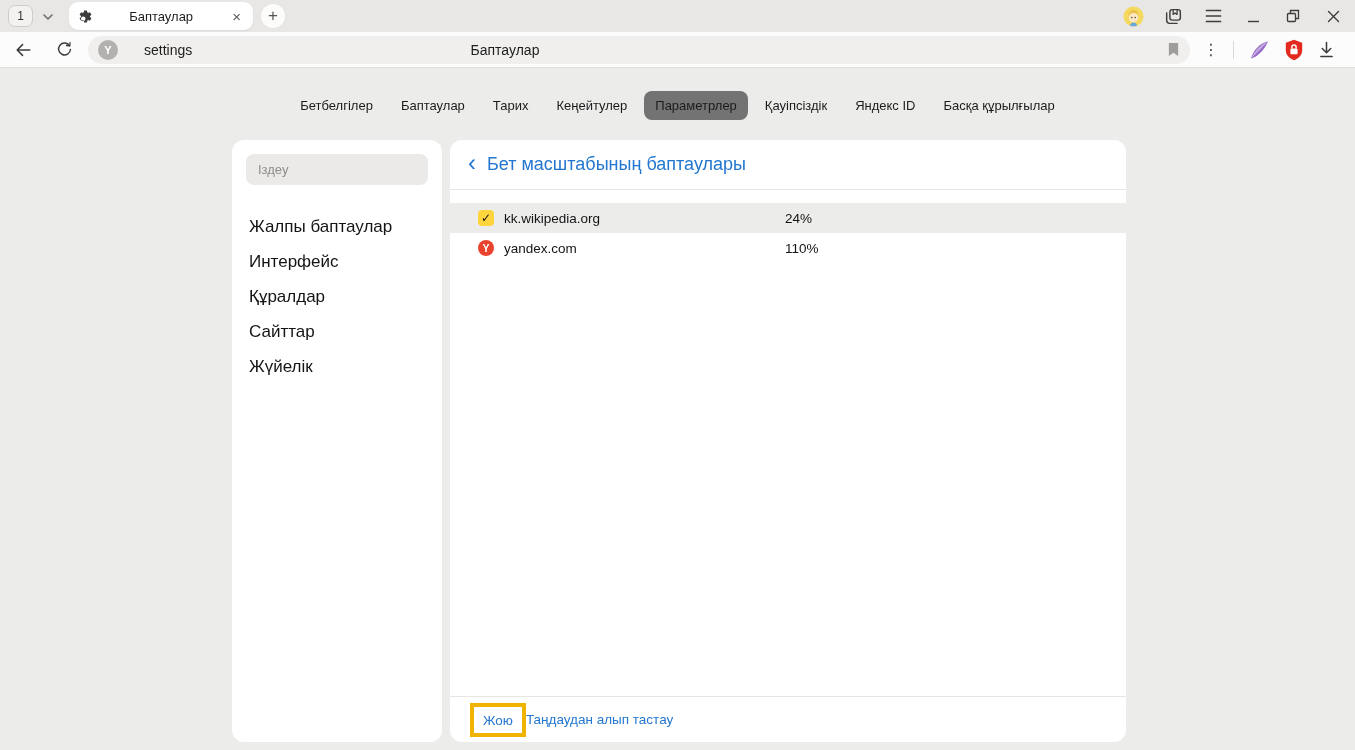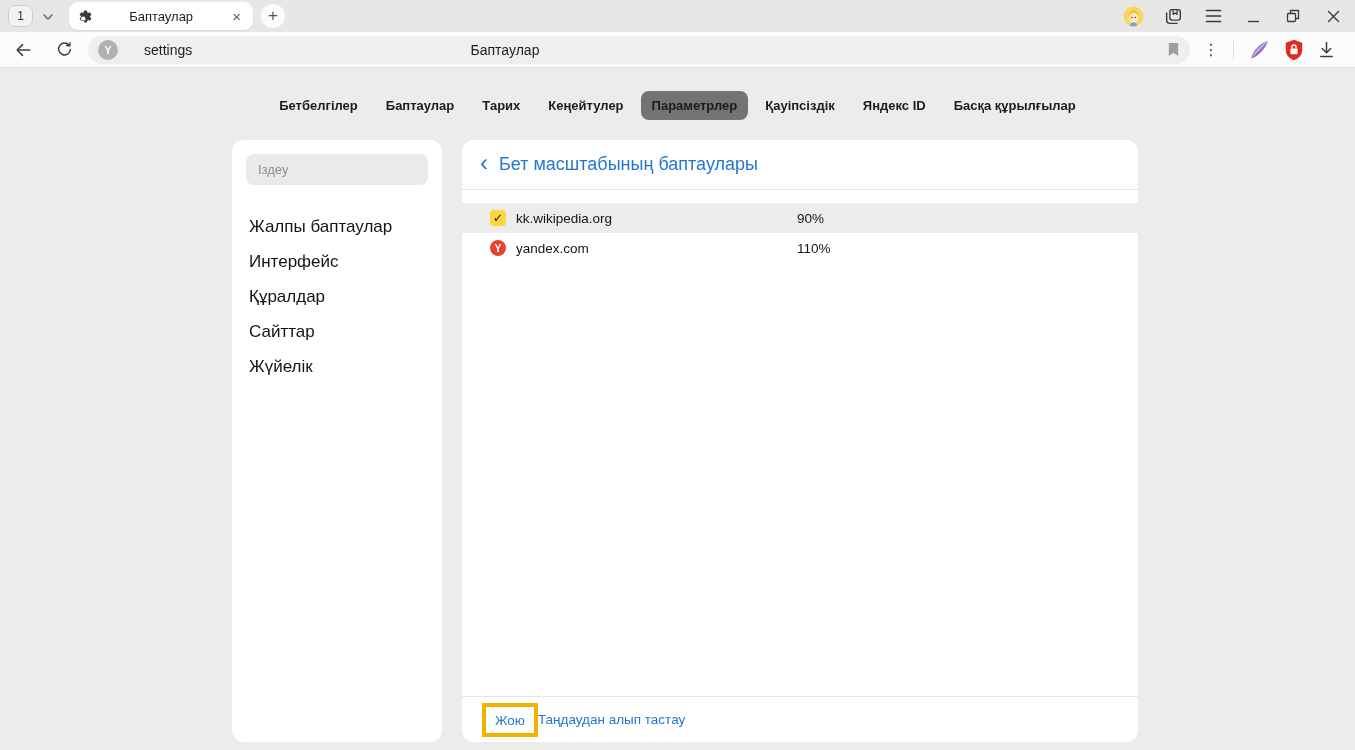--- a/index.html
+++ b/index.html
@@ -31,25 +31,25 @@
   .ya-badge { width: 20px; height: 20px; border-radius: 50%; background: #b3b1af; color: #fff; font-size: 11px;
     font-weight: bold; display: flex; align-items: center; justify-content: center; flex: none; }
   .url-text { margin-left: 26px; font-size: 14px; color: #1e1e1e; }
   .bar-title { position: absolute; left: 417px; transform: translateX(-50%); font-size: 14px; color: #1e1e1e; white-space: nowrap; }
   .bookmark-btn { margin-left: auto; display: flex; align-items: center; }
   .toolbar-right { display: flex; align-items: center; margin-left: 13px; gap: 14px; }
   .v-divider { width: 1px; height: 18px; background: #dcdad9; }
 
   
   .page { position: relative; height: 682px; background: #ececeb; }
-  .nav-tabs { display: flex; justify-content: center; padding-top: 23px; gap: 6px; font-weight: bold; }
+  .nav-tabs { display: flex; justify-content: center; padding-top: 23px; gap: 6px; }
   .nav-tab { font-size: 13px; color: #1c1c1c; padding: 7px 11px; border-radius: 8px; white-space: nowrap; }
   .nav-tab.active { background: #737373; }
 
-  .content { position: absolute; top: 72px; left: 232px; display: flex; gap: 20px; }
+  .content { position: absolute; top: 72px; left: 232px; display: flex; gap: 8px; }
   .sidebar { width: 210px; height: 602px; background: #fff; border-radius: 12px; padding: 14px; }
   .search-input { width: 100%; height: 31px; border: none; outline: none; background: #ebeae9; border-radius: 8px;
     padding: 0 12px; font-size: 13px; font-family: inherit; color: #1e1e1e; }
   .search-input::placeholder { color: #8f8d8b; }
   .sidebar-items { margin-top: 25px; }
   .sidebar-item { font-size: 17px; color: #141414; padding: 7px 3px; margin-bottom: 1px; cursor: default; }
 
   .main { width: 676px; height: 602px; background: #fff; border-radius: 12px; display: flex; flex-direction: column; overflow: hidden; }
   .main-header { height: 50px; display: flex; align-items: center; padding: 0 18px; border-bottom: 1px solid #e7e6e4; flex: none; }
   .back-chevron { color: #2377d0; font-size: 24px; line-height: 20px; margin-right: 11px; margin-top: -3px; }
@@ -209,21 +209,21 @@
         <span class="back-chevron">‹</span>
         <span class="main-title">Бет масштабының баптаулары</span>
       </div>
 
       <div class="rows">
         <div class="site-row selected">
           <span class="row-icon">
             <span class="checkbox">✓</span>
           </span>
           <span class="row-site">kk.wikipedia.org</span>
-          <span class="row-zoom">90%</span>
+          <span class="row-zoom">24%</span>
         </div>
         <div class="site-row">
           <span class="row-icon">
             <svg width="16" height="16" viewBox="0 0 16 16">
               <circle cx="8" cy="8" r="8" fill="#e9422e"></circle>
               <text x="8" y="11.8" text-anchor="middle" font-size="10.5" font-weight="bold" fill="#ffffff" font-family="Liberation Sans, sans-serif">Y</text>
             </svg>
           </span>
           <span class="row-site">yandex.com</span>
           <span class="row-zoom">110%</span>

